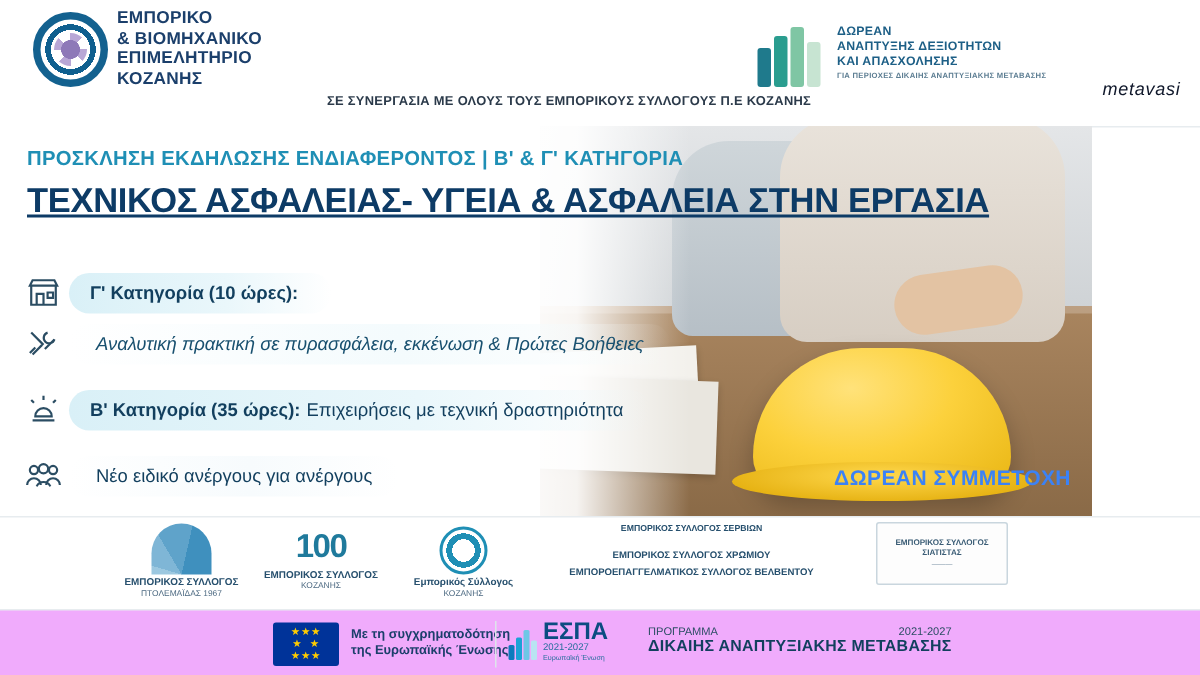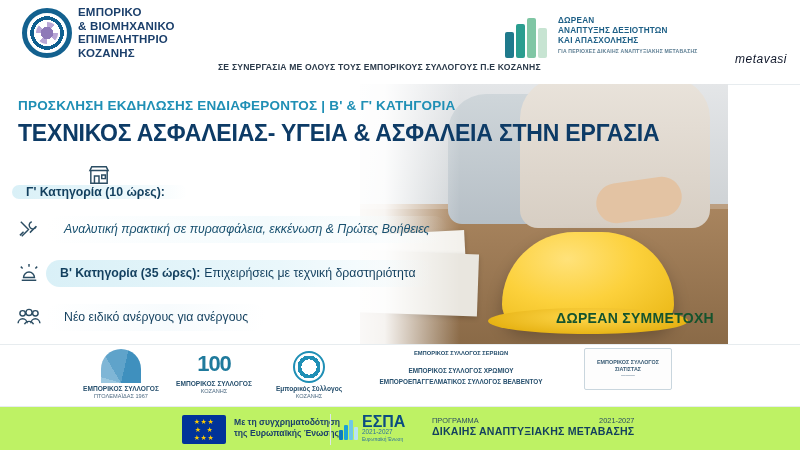--- a/index.html
+++ b/index.html
@@ -74,41 +74,41 @@
   }
   .helmet:after{
     content:"";position:absolute;left:-14px;bottom:-6px;width:200px;height:26px;
     background:radial-gradient(ellipse at 50% 35%, #ffd84d 0%, #e6b213 75%);
     border-radius:50%;
   }
   .hero-fade{position:absolute;left:330px;top:0;width:130px;height:260px;background:linear-gradient(90deg,#ffffff 0%,rgba(255,255,255,.92) 42%,rgba(255,255,255,0) 100%);}
   .hero-left{position:absolute;left:0;top:0;width:360px;height:260px;background:#ffffff;}
 
   .kicker{position:absolute;left:18px;top:14px;font-size:13.5px;font-weight:bold;color:#1f8fb5;letter-spacing:.2px;white-space:nowrap;}
-  .headline{position:absolute;left:18px;top:36px;font-size:23px;font-weight:bold;color:#0d3b66;letter-spacing:-.2px;white-space:nowrap;}
+  .headline{position:absolute;left:18px;top:36px;font-size:23px;font-weight:bold;color:#0d3b66;letter-spacing:-.2px;white-space:nowrap;text-decoration:underline;}
 
   
   .row{position:absolute;left:12px;height:30px;display:flex;align-items:center;}
   .row .icon-box{
     width:34px;height:30px;display:flex;align-items:center;justify-content:center;
     color:#2b4d63;
   }
   .pill{
     height:27px;display:flex;align-items:center;padding:0 18px 0 14px;
     border-radius:14px;color:#123f5e;font-size:12.3px;white-space:nowrap;
   }
   .pill b{font-weight:bold;margin-right:4px;}
   .p1{background:linear-gradient(90deg,#d9f0f7 0%,#eaf7fb 60%,rgba(234,247,251,0) 100%);}
   .p2{background:linear-gradient(90deg,#ffffff 0%,#f4fbfd 55%,rgba(244,251,253,0) 100%);font-style:italic;color:#18506f;}
   .p3{background:linear-gradient(90deg,#d9f0f7 0%,#eaf7fb 60%,rgba(234,247,251,0) 100%);}
   .p4{background:linear-gradient(90deg,#ffffff 0%,#f7fbfd 55%,rgba(247,251,253,0) 100%);}
-  .r1{top:81px;flex-direction:column;} .r2{top:130px;} .r3{top:174px;} .r4{top:218px;}
+  .r1{top:96px;} .r2{top:130px;} .r3{top:174px;} .r4{top:218px;}
 
   .free-badge{
-    position:absolute;right:14px;top:226px;font-size:14px;font-weight:bold;color:#14532d;letter-spacing:.3px;
+    position:absolute;right:14px;top:226px;font-size:14px;font-weight:bold;color:#3b82f6;letter-spacing:.3px;
   }
 
   
   .sponsors{
     position:absolute;left:0;top:344px;width:800px;height:62px;background:#ffffff;border-top:1px solid #e7ecef;
   }
   .sp{position:absolute;text-align:center;color:#27506e;}
   .sp .sp-title{font-size:6.6px;font-weight:bold;line-height:8px;}
   .sp .sp-sub{font-size:5.6px;line-height:7px;color:#4d6a82;}
   .fan{
@@ -126,21 +126,21 @@
     border:2px solid #1f8fb5;box-sizing:border-box;
   }
   .card{
     width:86px;height:40px;margin:0 auto 1px;border:1px solid #c9d6de;border-radius:2px;background:#fdfdfd;
     display:flex;flex-direction:column;justify-content:center;align-items:center;
   }
   .card .cl{font-size:5.4px;color:#3a5c75;line-height:7px;font-weight:bold;}
   .card .cs{font-size:4.6px;color:#7c93a6;line-height:6px;font-style:italic;}
 
   
-  .footer{position:absolute;left:0;top:406px;width:800px;height:44px;background:#bef264;border-top:1px solid #e7ecef;}
+  .footer{position:absolute;left:0;top:406px;width:800px;height:44px;background:#f0abfc;border-top:1px solid #e7ecef;}
   .eu-flag{
     position:absolute;left:182px;top:8px;width:44px;height:29px;background:#003399;border-radius:2px;
     display:flex;align-items:center;justify-content:center;
   }
   .eu-stars{color:#ffcc00;font-size:7px;letter-spacing:.5px;line-height:8px;text-align:center;}
   .eu-text{position:absolute;left:234px;top:10px;font-size:8.6px;color:#1b3f6b;line-height:11px;font-weight:bold;}
   .espa{
     position:absolute;left:330px;top:7px;width:92px;height:31px;border-left:1px solid #dde5ea;padding-left:8px;
     display:flex;align-items:center;gap:5px;
   }

